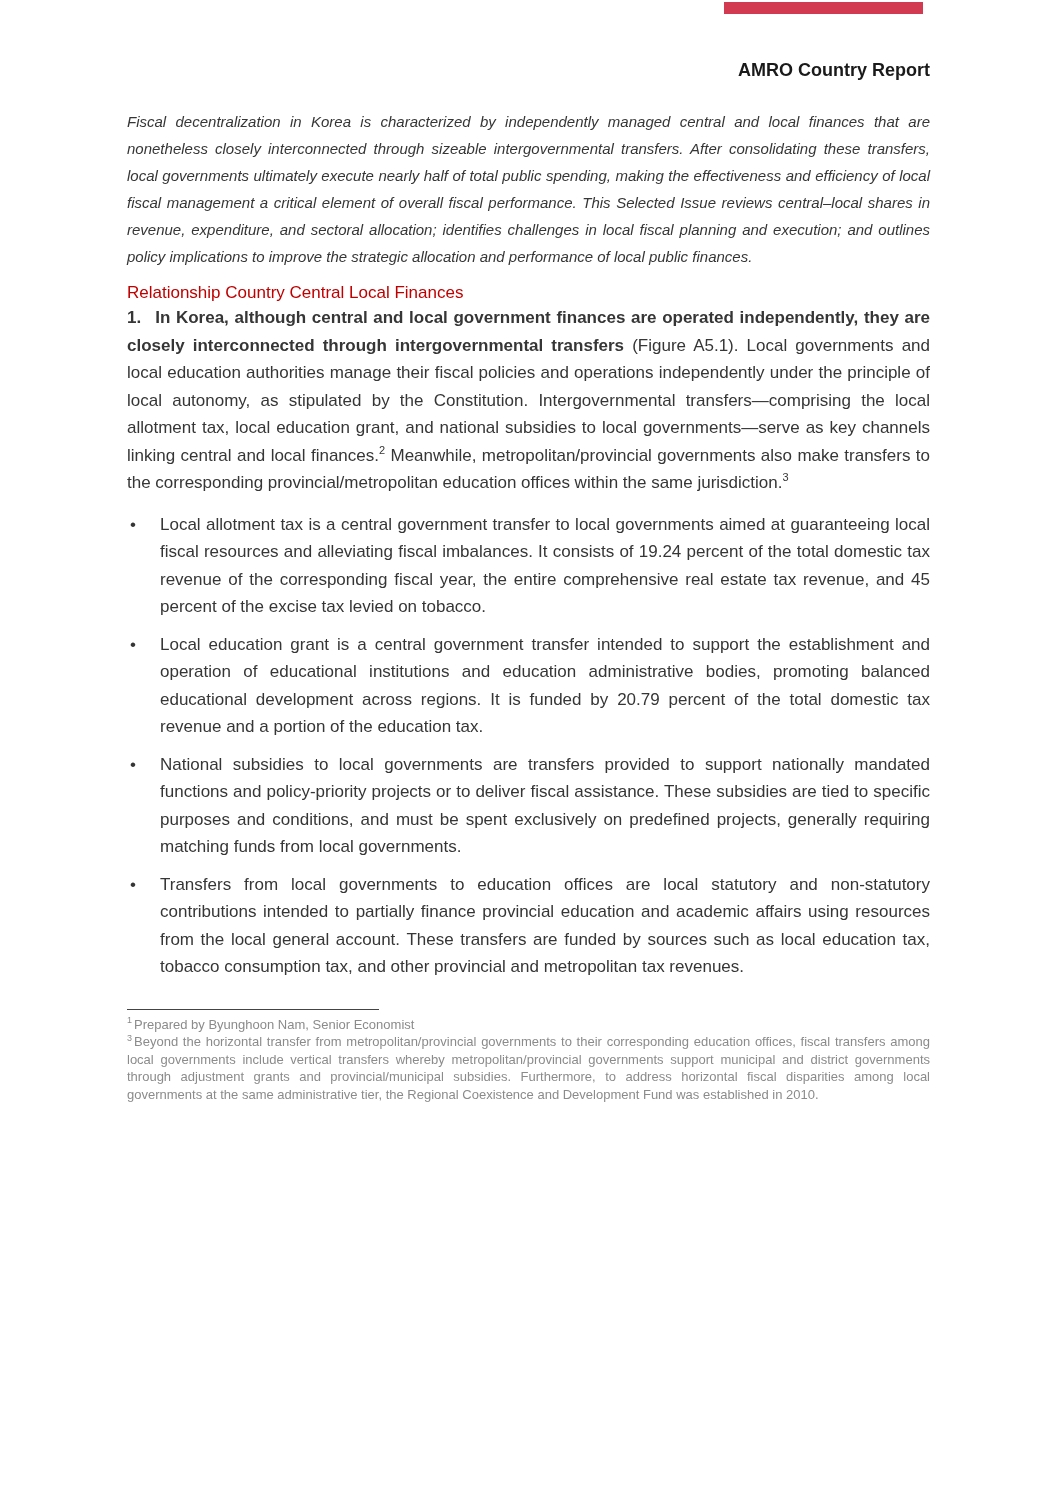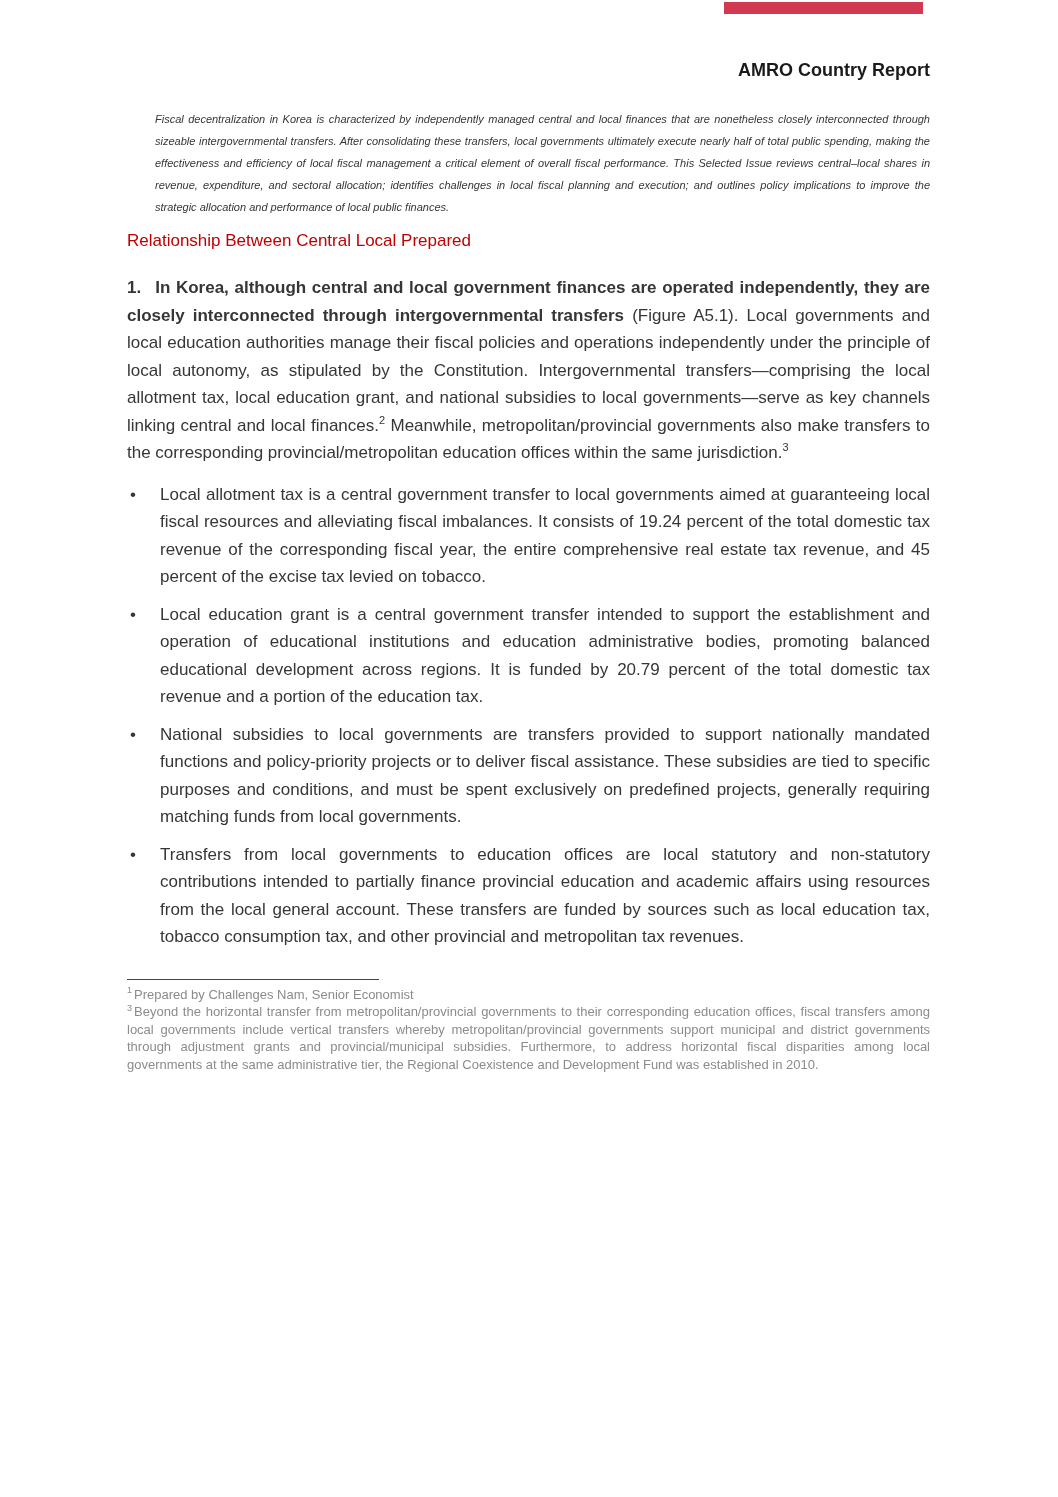--- a/index.html
+++ b/index.html
@@ -44,36 +44,34 @@
   }
   .section-title sup {
     font-size: 11px;
     vertical-align: super;
     line-height: 0;
   }
 
   .abstract {
     margin-top: 24px;
     font-style: italic;
-    font-size: 11px;
-    line-height: 22px;
+    font-size: 15px;
+    line-height: 27px;
     text-align: justify;
-    margin-left: 28px;
   }
 
   .subheading {
     margin-top: 12px;
     font-size: 17px;
     color: #c00000;
     line-height: 22px;
     font-weight: normal;
   }
 
   .para {
-    margin-top: 22px;
     font-size: 17px;
     line-height: 27.5px;
     text-align: justify;
   }
   .para .para-number { font-weight: bold; margin-right: 14px; }
   .para b { font-weight: bold; }
   .para sup {
     font-size: 11px;
     vertical-align: super;
     line-height: 0;
@@ -125,31 +123,31 @@
 
   <div class="top-accent-bar"></div>
 
   <div class="doc-header">
     <div>AMRO Country Report</div>
   </div>
 
 
   <p class="abstract">Fiscal decentralization in Korea is characterized by independently managed central and local finances that are nonetheless closely interconnected through sizeable intergovernmental transfers. After consolidating these transfers, local governments ultimately execute nearly half of total public spending, making the effectiveness and efficiency of local fiscal management a critical element of overall fiscal performance. This Selected Issue reviews central–local shares in revenue, expenditure, and sectoral allocation; identifies challenges in local fiscal planning and execution; and outlines policy implications to improve the strategic allocation and performance of local public finances.</p>
 
-  <h2 class="subheading">Relationship Between Central Local Prepared</h2>
+  <h2 class="subheading">Relationship Country Central Local Finances</h2>
 
   <p class="para"><span class="para-number">1.</span><b>In Korea, although central and local government finances are operated independently, they are closely interconnected through intergovernmental transfers</b><span> (Figure A5.1). Local governments and local education authorities manage their fiscal policies and operations independently under the principle of local autonomy, as stipulated by the Constitution. Intergovernmental transfers—comprising the local allotment tax, local education grant, and national subsidies to local governments—serve as key channels linking central and local finances.</span><sup>2</sup><span> Meanwhile, metropolitan/provincial governments also make transfers to the corresponding provincial/metropolitan education offices within the same jurisdiction.</span><sup>3</sup></p>
 
   <ul class="bullet-list">
     <li><span class="bullet-dot">•</span><span>Local allotment tax is a central government transfer to local governments aimed at guaranteeing local fiscal resources and alleviating fiscal imbalances. It consists of 19.24 percent of the total domestic tax revenue of the corresponding fiscal year, the entire comprehensive real estate tax revenue, and 45 percent of the excise tax levied on tobacco.</span></li>
     <li><span class="bullet-dot">•</span><span>Local education grant is a central government transfer intended to support the establishment and operation of educational institutions and education administrative bodies, promoting balanced educational development across regions. It is funded by 20.79 percent of the total domestic tax revenue and a portion of the education tax.</span></li>
     <li><span class="bullet-dot">•</span><span>National subsidies to local governments are transfers provided to support nationally mandated functions and policy-priority projects or to deliver fiscal assistance. These subsidies are tied to specific purposes and conditions, and must be spent exclusively on predefined projects, generally requiring matching funds from local governments.</span></li>
     <li><span class="bullet-dot">•</span><span>Transfers from local governments to education offices are local statutory and non-statutory contributions intended to partially finance provincial education and academic affairs using resources from the local general account. These transfers are funded by sources such as local education tax, tobacco consumption tax, and other provincial and metropolitan tax revenues.</span></li>
   </ul>
 
   <hr class="footnote-rule">
 
   <div class="footnotes">
-    <p><sup>1</sup><span>Prepared by Challenges Nam, Senior Economist</span></p>
+    <p><sup>1</sup><span>Prepared by Byunghoon Nam, Senior Economist</span></p>
     <p><sup>3</sup><span>Beyond the horizontal transfer from metropolitan/provincial governments to their corresponding education offices, fiscal transfers among local governments include vertical transfers whereby metropolitan/provincial governments support municipal and district governments through adjustment grants and provincial/municipal subsidies. Furthermore, to address horizontal fiscal disparities among local governments at the same administrative tier, the Regional Coexistence and Development Fund was established in 2010.</span></p>
   </div>
 
 </div>
 
 </body></html>

